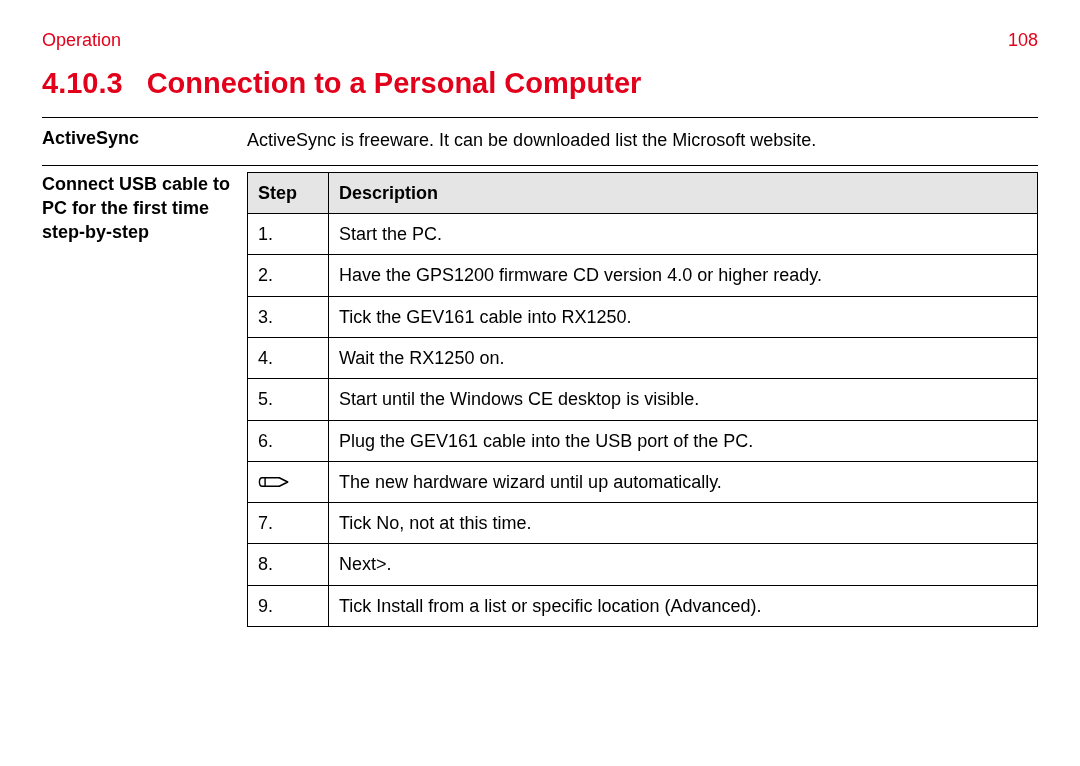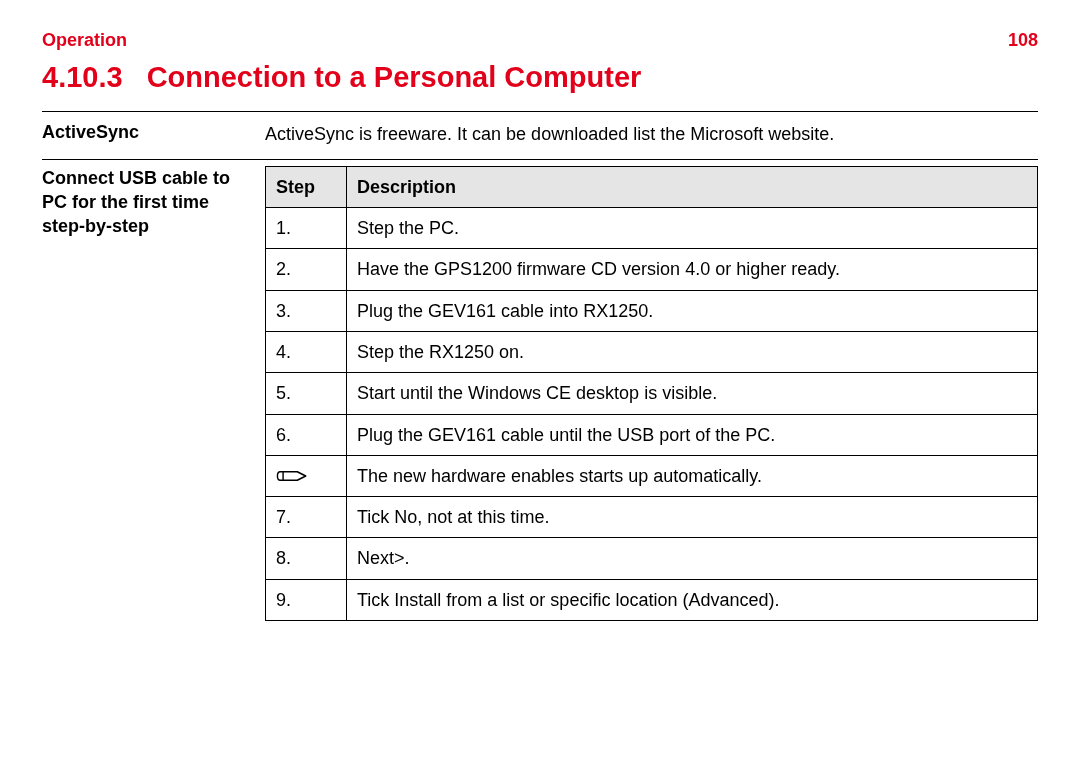--- a/index.html
+++ b/index.html
@@ -12,38 +12,37 @@
     height:766px;
     box-sizing:border-box;
     padding:28px 42px 20px 42px;
     background:#fff;
     line-height:1.35;
   }
   .header-row{
     display:flex;
     justify-content:space-between;
     align-items:flex-start;
-    font-weight:bold;
-    margin-bottom:6px;
+    font-weight:normal;
+    margin-bottom:12px;
   }
   .header-left{color:var(--accent);}
   .header-center{color:#000; flex:1; text-align:center;}
   .header-right{color:var(--accent);}
   .section-title{
     color:var(--accent);
     font-weight:bold;
     font-size:29px;
     margin:6px 0 14px 0;
   }
   .section-num{display:inline-block;margin-right:24px;}
   .hr{border:none;border-top:1px solid #000;margin:4px 0;}
   .two-col{
     display:grid;
     grid-template-columns:205px 1fr;
-    column-gap:18px;
     margin-top:8px;
   }
   .side-label{font-weight:bold;}
   .para{margin:2px 0;}
   table{
     border-collapse:collapse;
     width:100%;
   }
   th,td{
     border:1px solid #000;
@@ -90,50 +89,50 @@
     <table>
       <thead>
         <tr>
           <th class="step">Step</th>
           <th>Description</th>
         </tr>
       </thead>
       <tbody id="steps-body">
           <tr>
             <td class="step">1.</td>
-            <td><span>Step the PC.</span></td>
+            <td><span>Start the PC.</span></td>
           </tr>
           <tr>
             <td class="step">2.</td>
             <td><span>Have the GPS1200 firmware CD version 4.0 or higher ready.</span></td>
           </tr>
           <tr>
             <td class="step">3.</td>
-            <td><span>Plug the GEV161 cable into RX1250.</span></td>
+            <td><span>Tick the GEV161 cable into RX1250.</span></td>
           </tr>
           <tr>
             <td class="step">4.</td>
-            <td><span>Step the RX1250 on.</span></td>
+            <td><span>Wait the RX1250 on.</span></td>
           </tr>
           <tr>
             <td class="step">5.</td>
             <td><span>Start until the Windows CE desktop is visible.</span></td>
           </tr>
           <tr>
             <td class="step">6.</td>
-            <td><span>Plug the GEV161 cable until the USB port of the PC.</span></td>
+            <td><span>Plug the GEV161 cable into the USB port of the PC.</span></td>
           </tr>
           <tr>
             <td class="step"><span class="hand-icon"><svg width="34" height="24" viewBox="0 0 48 32" xmlns="http://www.w3.org/2000/svg">
                   <g fill="none" stroke="#000" stroke-width="2" stroke-linejoin="round" stroke-linecap="round">
                     <path d="M6 10 H30 L42 16 L30 22 H6 C3 22 2 19 2 16 C2 13 3 10 6 10 Z"></path>
                     <line x1="10" y1="10" x2="10" y2="22"></line>
                   </g>
                 </svg></span></td>
-            <td><span>The new hardware enables starts up automatically.</span></td>
+            <td><span>The new hardware wizard until up automatically.</span></td>
           </tr>
           <tr>
             <td class="step">7.</td>
             <td><span>Tick </span><span class="b">No, not at this time</span><span>.</span></td>
           </tr>
           <tr>
             <td class="step">8.</td>
             <td><span class="b">Next&gt;</span><span>.</span></td>
           </tr>
           <tr>

